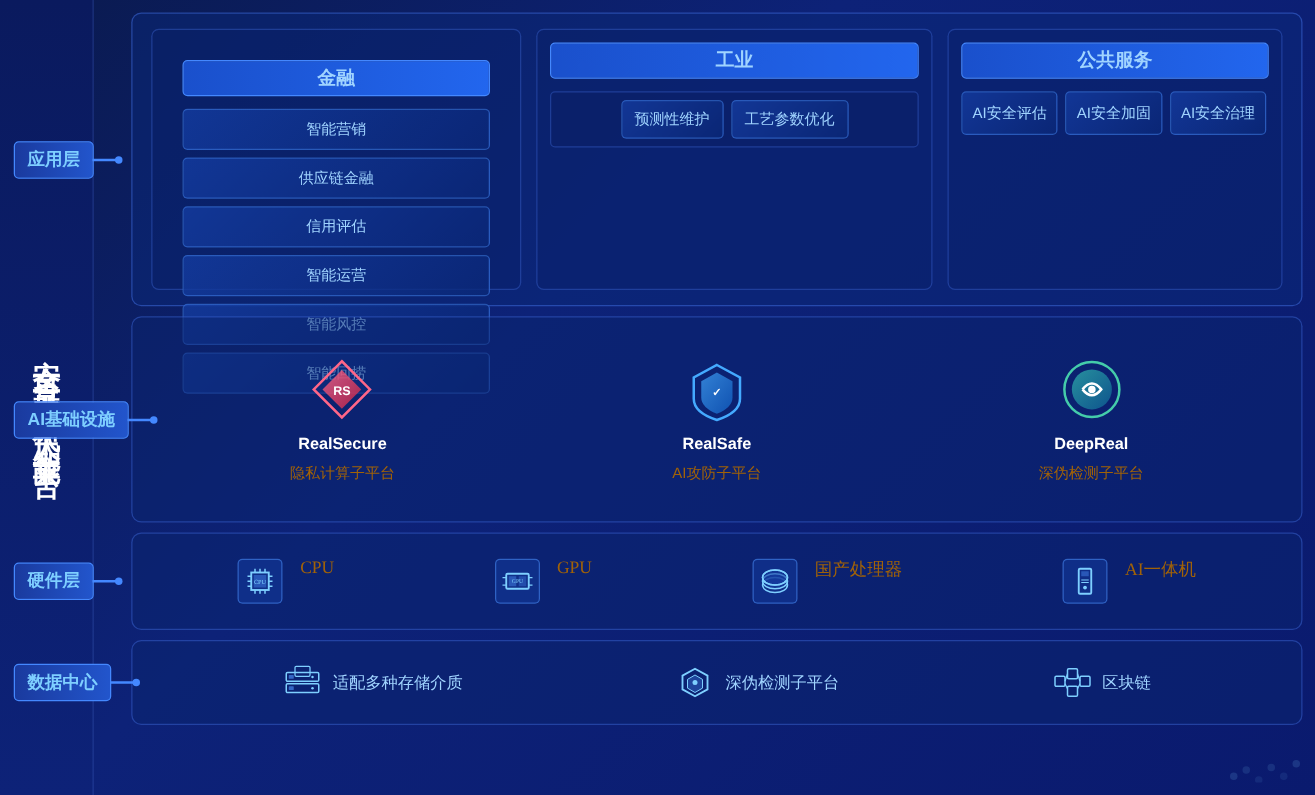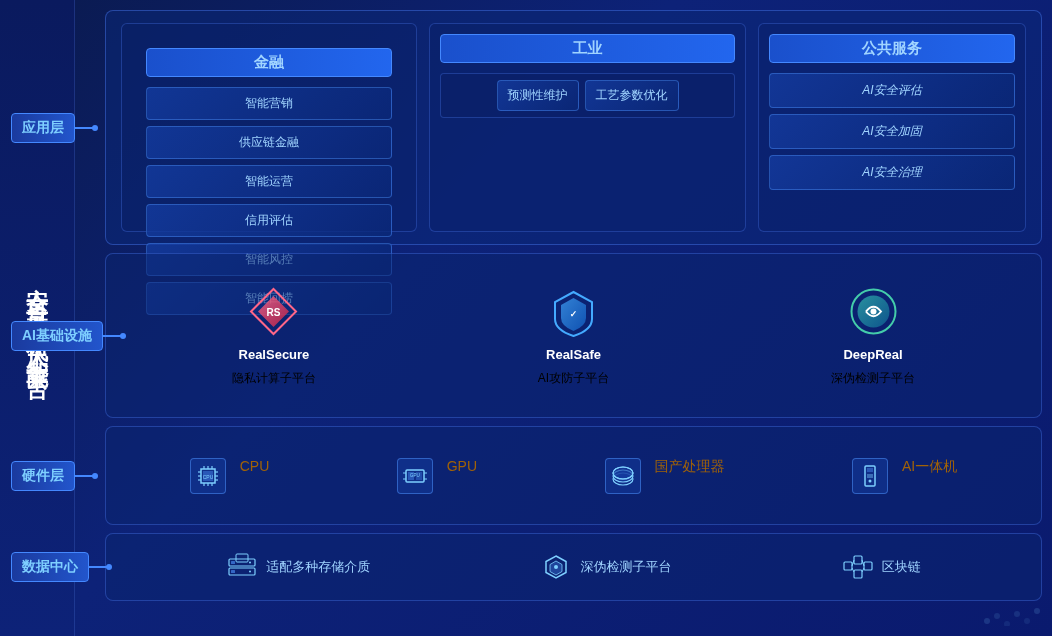--- a/index.html
+++ b/index.html
@@ -187,24 +187,23 @@
       border-radius: 4px;
       color: #a0d4ff;
       font-size: 12px;
       text-align: center;
       padding: 6px 10px;
     }
 
     
     .public-items {
       display: flex;
-      flex-direction: column;
+      flex-direction: row;
       gap: 6px;
       margin-top: 8px;
-      font-style: italic;
     }
     .public-item {
       background: linear-gradient(135deg, rgba(20,60,160,0.8), rgba(10,40,120,0.8));
       border: 1px solid rgba(80,150,255,0.4);
       border-radius: 4px;
       color: #a0d4ff;
       font-size: 12px;
       text-align: center;
       padding: 8px;
     }
@@ -239,37 +238,38 @@
       justify-content: center;
     }
 
     .ai-platform-name {
       color: #ffffff;
       font-size: 13px;
       font-weight: bold;
     }
 
     .ai-platform-desc {
-      color: #000000;
+      color: #a16207;
       font-size: 12px;
     }
 
     
     .hw-layer {
       position: relative;
       flex: 0 0 auto;
-      height: 99px;
+      height: 78px;
       background: rgba(10, 35, 110, 0.5);
       border: 1px solid rgba(80, 130, 255, 0.35);
       border-radius: 8px;
       padding: 10px 20px;
       margin-left: 30px;
       display: flex;
       align-items: center;
       justify-content: space-around;
+      font-family: Liberation Serif, serif;
     }
 
     .hw-item {
       display: flex;
       align-items: flex-start;
       gap: 14px;
       color: #a16207;
       font-size: 14px;
     }
     .hw-icon {
@@ -337,22 +337,22 @@
 
   <div class="app-layer">
     <div class="layer-label">应用层</div>
     <div class="app-columns">
 
       <div class="col-finance">
         <div class="col-header">金融</div>
         <div class="finance-grid">
           <div class="grid-item">智能营销</div>
           <div class="grid-item">供应链金融</div>
+          <div class="grid-item">信用评估</div>
           <div class="grid-item">智能运营</div>
-          <div class="grid-item">信用评估</div>
           <div class="grid-item">智能风控</div>
           <div class="grid-item">智能回捞</div>
         </div>
       </div>
 
       <div class="col-industry">
         <div class="col-header" style="display:block; text-align:center;">工业</div>
         <div class="industry-section">
           <div class="industry-row">
             <div class="industry-item">预测性维护</div>

